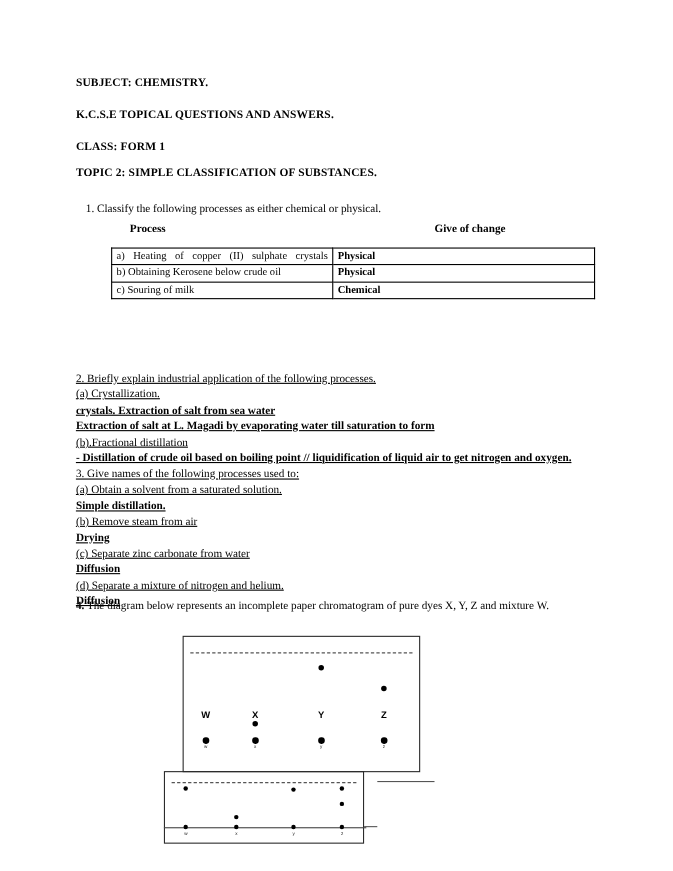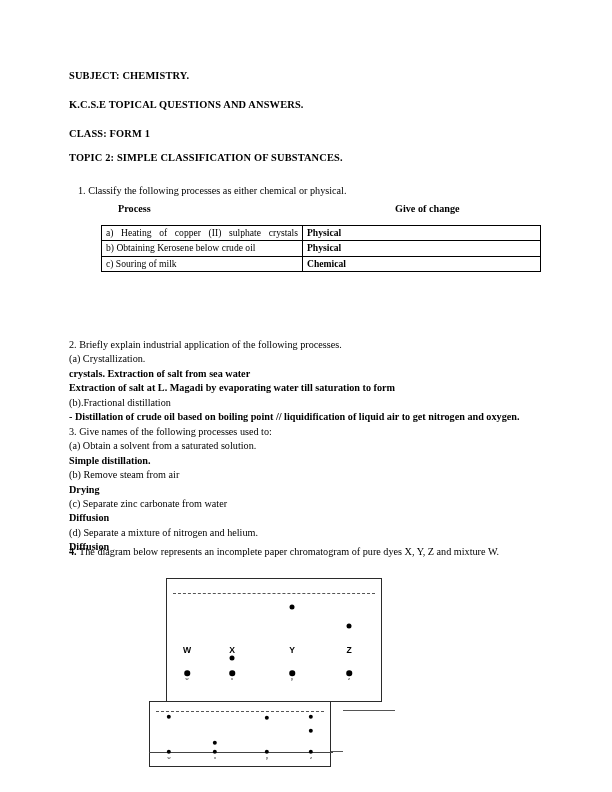--- a/index.html
+++ b/index.html
@@ -75,21 +75,21 @@
   }
 
   
   .blk {
     position: absolute;
     left: 69px;
     width: 490px;
     font-size: 10.2px;
     line-height: 14.4px;
   }
-  .blk div { white-space: nowrap; }
+  .blk div { white-space: nowrap; text-decoration: underline; }
 
   
   .q4 {
     position: absolute;
     left: 69px;
     top: 546px;
     width: 478px;
     font-size: 10.2px;
     white-space: nowrap;
   }

